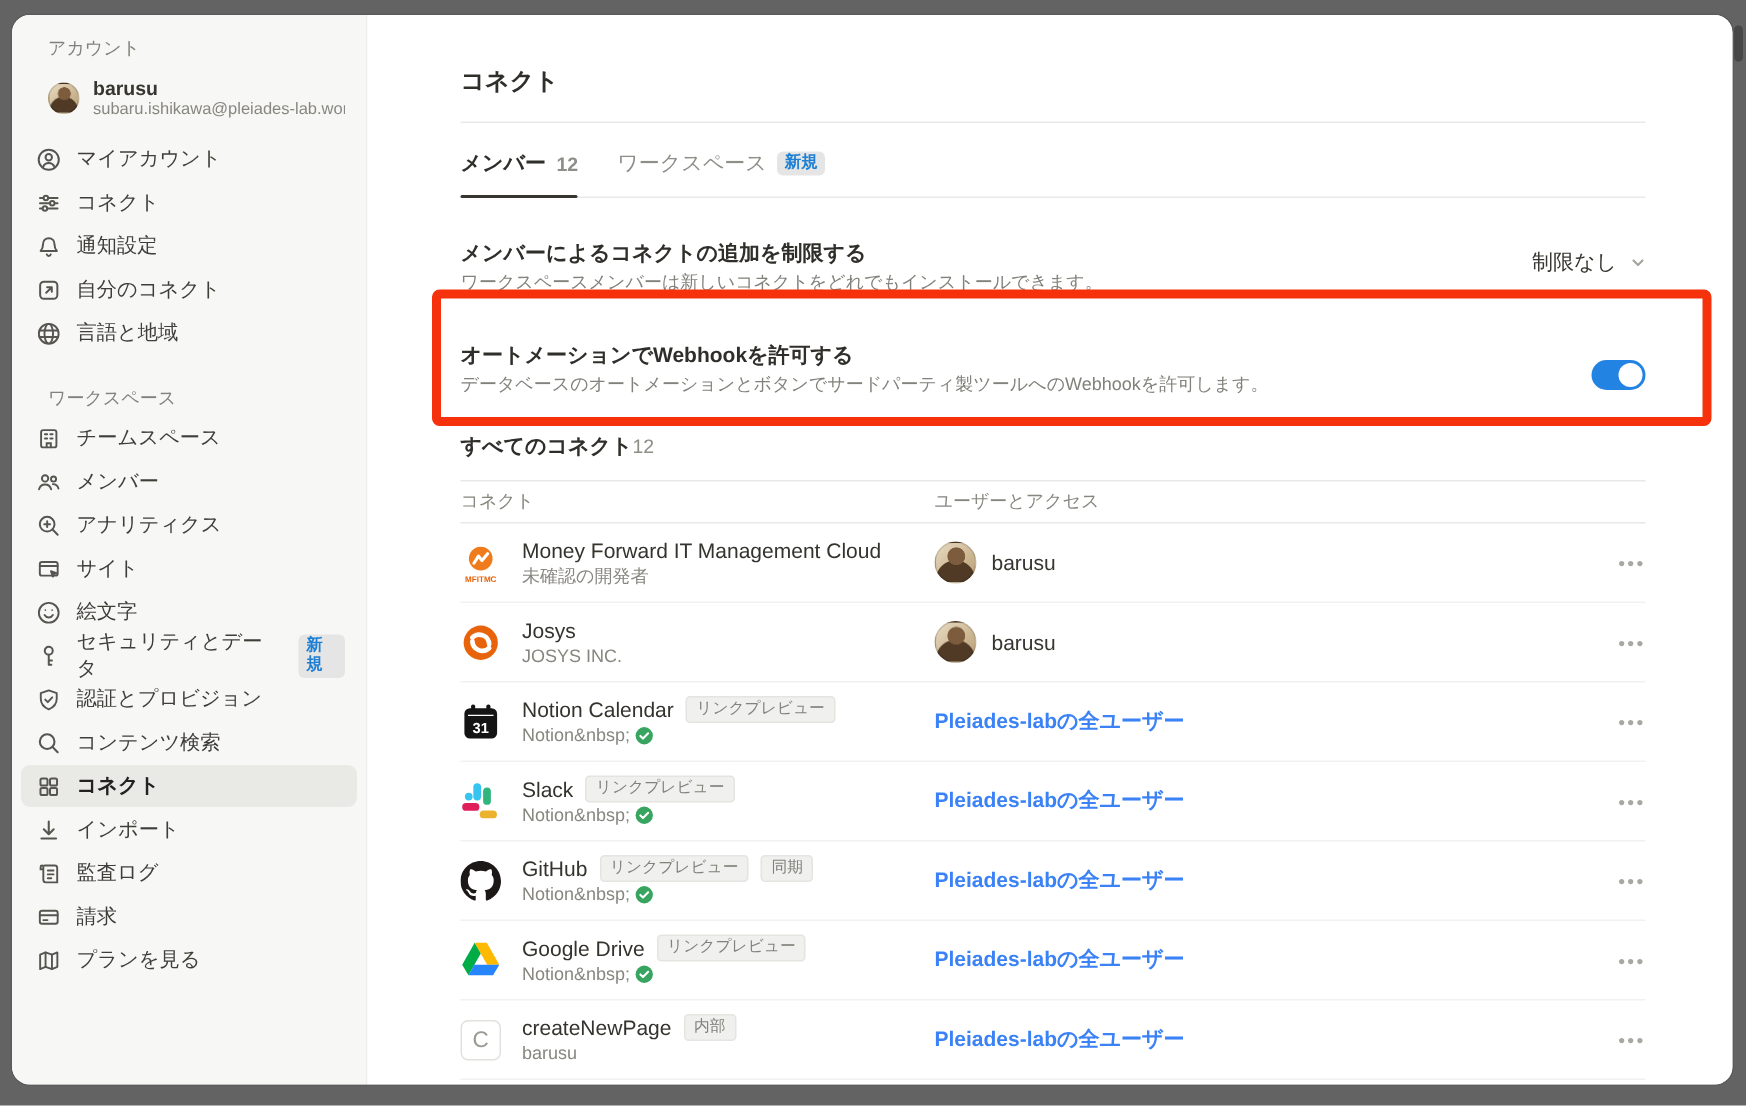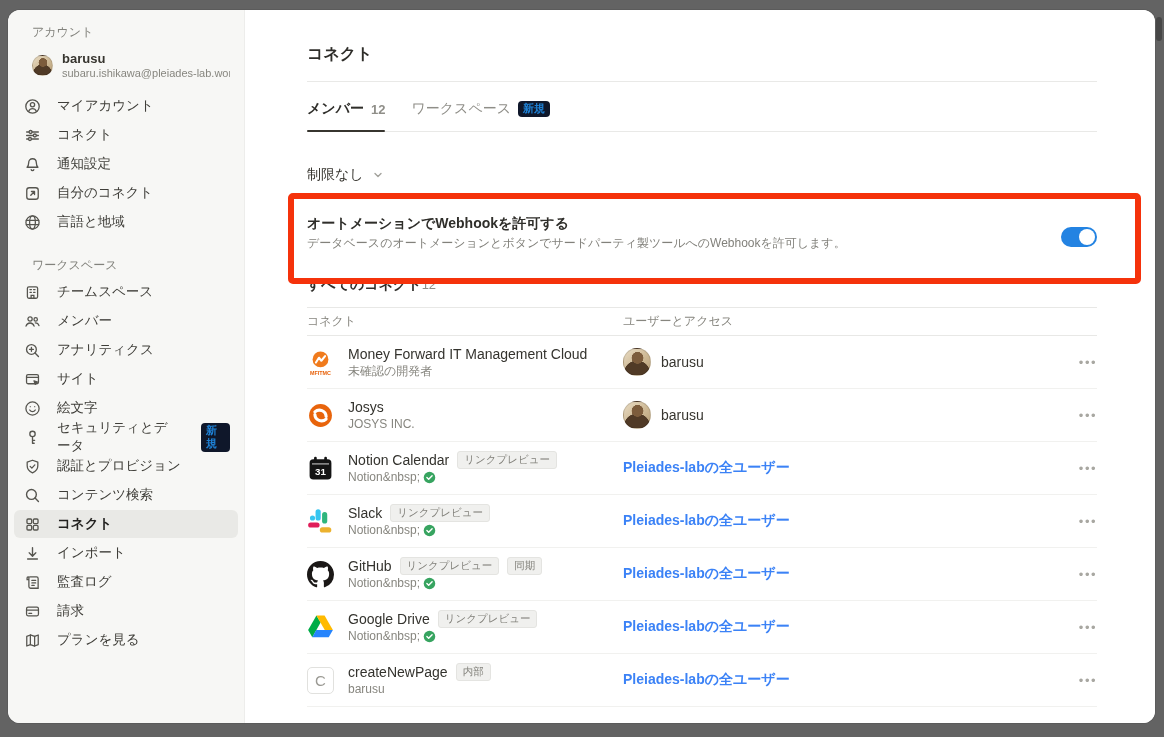--- a/index.html
+++ b/index.html
@@ -29,30 +29,30 @@
       radial-gradient(circle at 50% 95%, #503a26 0 46%, rgba(0,0,0,0) 48%),
       linear-gradient(140deg,#e9dcc4,#cdb894 55%,#b59c74);
     border:0.5px solid rgba(0,0,0,.12);
   }
   .avatar.sm { width:21px; height:21px; }
   .avatar.md { width:28px; height:28px; }
   .side-user-meta { min-width:0; }
   .side-user-name { font-size:13px; font-weight:700; color:#37352f; line-height:15px; }
   .side-user-email { font-size:11px; color:#87867f; line-height:14px; white-space:nowrap; overflow:hidden; width:168px; }
   .side-item {
-    display:flex; align-items:center; gap:16px; height:28px; margin:1px 6px;
+    display:flex; align-items:center; gap:10px; height:28px; margin:1px 6px;
     padding:0 8px 0 10px; border-radius:6px; font-size:13.5px; color:#3f3e39; cursor:pointer;
   }
   .side-item.selected { background:#e9e9e6; font-weight:700; color:#232220; }
   .side-item .ic { width:17px; height:17px; flex-shrink:0; color:#56554f; display:flex; align-items:center; justify-content:center; }
   .side-item .ic svg { width:17px; height:17px; }
   .side-gap { height:20px; }
   .badge-blue {
     display:inline-block; margin-left:8px; padding:1px 5px 2px; border-radius:4px;
-    background:#0f172a; color:#1e80d4; font-size:11px; font-weight:600; line-height:13px;
+    background:#e5e5e5; color:#1e80d4; font-size:11px; font-weight:600; line-height:13px;
   }
   
   .main { flex:1; position:relative; background:#fff; padding:34px 58px 0 62px; overflow:hidden; }
   .page-title { font-size:16px; font-weight:700; color:#2f2e2a; padding-bottom:16px; border-bottom:1px solid #e9e9e7; }
   .tabs { display:flex; align-items:flex-end; gap:26px; height:50px; border-bottom:1px solid #e9e9e7; }
   .tab { position:relative; display:flex; align-items:center; gap:7px; padding-bottom:13px; font-size:14px; cursor:pointer; }
   .tab .count { color:#8f8e88; font-size:13px; }
   .tab.active { font-weight:700; color:#2f2e2a; }
   .tab.active::after { content:""; position:absolute; left:0; right:0; bottom:-1px; height:2.5px; background:#37352f; border-radius:1px; }
   .tab.inactive { color:#8f8e88; }
@@ -302,20 +302,24 @@
         <span>メンバー</span>
         <span class="count">12</span>
       </div>
       <div class="tab inactive">
         <span>ワークスペース</span>
         <span class="badge-blue" style="margin-left:0">新規</span>
       </div>
     </div>
 
     <div class="setting-row first">
+      <div>
+        <div class="setting-title">メンバーによるコネクトの追加を制限する</div>
+        <div class="setting-desc">ワークスペースメンバーは新しいコネクトをどれでもインストールできます。</div>
+      </div>
       <div class="dropdown">
         <span>制限なし</span>
         <span class="chev">
           <svg width="10" height="10" viewBox="0 0 10 10" fill="none" stroke="currentColor" stroke-width="1.4" stroke-linecap="round" stroke-linejoin="round">
               <path d="M2 3.6l3 3 3-3"></path>
             </svg>
         </span>
       </div>
     </div>
 

